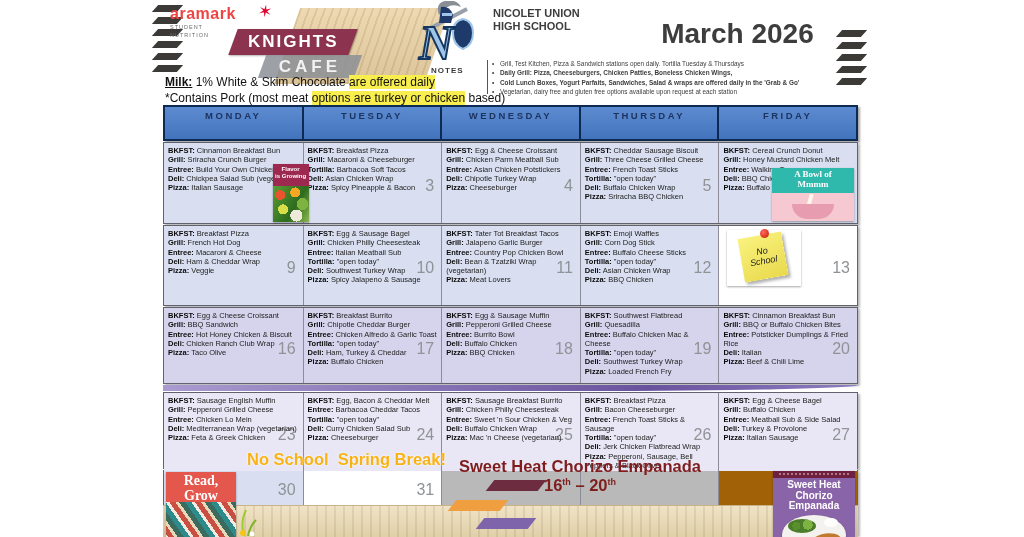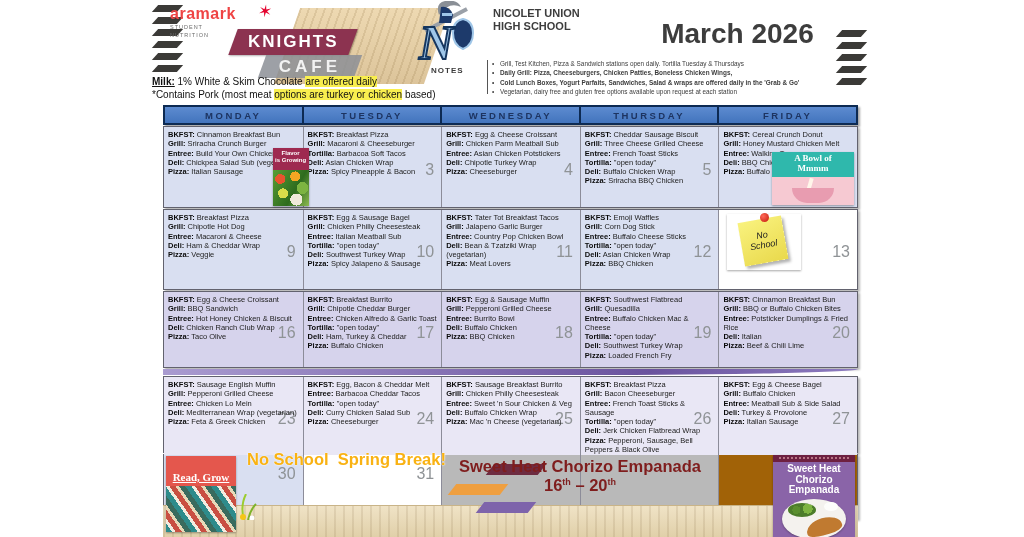--- a/index.html
+++ b/index.html
@@ -15,38 +15,38 @@
   .aramark .star{position:absolute;left:88px;top:-4px;font-size:17px;color:#e4032e;transform:rotate(8deg);}
   .aramark .sub{font-size:5.5px;color:#6b6b6b;letter-spacing:1px;line-height:1.4;margin-top:1px;}
   .wood-shape{position:absolute;left:287px;top:8px;width:150px;height:76px;transform:skewX(-19deg);
     background:repeating-linear-gradient(90deg,rgba(120,90,40,.14) 0 2px,transparent 2px 8px),linear-gradient(#eed9b2,#dcc49a);}
   .knights-bar{position:absolute;left:233px;top:29px;width:120px;height:26px;background:#8c3350;
     transform:skewX(-20deg);display:flex;align-items:center;justify-content:center;box-shadow:1px 1px 2px rgba(0,0,0,.3);}
   .knights-bar span{transform:skewX(20deg);color:#fff;font-weight:bold;font-size:17px;letter-spacing:2px;}
   .cafe-bar{position:absolute;left:262px;top:55px;width:96px;height:23px;background:rgba(140,143,150,.85);
     transform:skewX(-20deg);display:flex;align-items:center;justify-content:center;}
   .cafe-bar span{transform:skewX(20deg);color:#f2f2f2;font-weight:bold;font-size:17px;letter-spacing:4px;}
-  .milk{position:absolute;left:152px;top:75px;font-size:10px;color:#111;line-height:1.3;}
+  .milk{position:absolute;left:165px;top:75px;font-size:12px;color:#111;line-height:1.3;}
   .milk .lbl{font-weight:bold;text-decoration:underline;}
   .hl{background:#f8ee4e;}
   .knight-logo{position:absolute;left:405px;top:1px;}
   .notes-label{position:absolute;left:431px;top:66px;font-size:8px;font-weight:bold;color:#3a3a3a;letter-spacing:1px;}
   .notes-divider{position:absolute;left:487px;top:60px;width:1px;height:34px;background:#555;}
   .school{position:absolute;left:493px;top:7px;font-size:11px;font-weight:bold;color:#3d3d3d;line-height:1.15;}
   .month{position:absolute;left:655px;top:18px;width:165px;text-align:center;font-size:28px;font-weight:bold;color:#3d3d3d;}
   .bullets{position:absolute;left:492px;top:59px;width:350px;font-size:6.4px;color:#3c3c3c;line-height:1.45;}
   .bullets .b-line{display:flex;}
   .bullets .dot{width:8px;}
   .bullets .bold{font-weight:bold;}
   
   .calendar{position:absolute;left:163px;top:105px;width:695px;}
   .cal-header{display:grid;grid-template-columns:repeat(5,1fr);background:#0d2a52;gap:2px;padding:2px;
     box-shadow:2px 2px 2px rgba(0,0,0,.35);}
   .cal-header .hcell{background:linear-gradient(#5d8bd0,#4274bd);color:#1d3461;font-weight:bold;
-    font-size:9.5px;letter-spacing:2.5px;text-align:center;padding:3px 0 2px;}
+    font-size:9.5px;letter-spacing:2.5px;text-align:center;padding:3px 0 18px;}
   .week{display:grid;grid-template-columns:repeat(5,1fr);margin-top:1px;border:1px solid #62626e;
     box-shadow:2px 2px 2px rgba(0,0,0,.28);}
   .wk1{height:80px;} .wk2{height:79px;} .wk3{height:75px;} .wk4{height:75px;} .wk5{height:63px;}
   .w-blue .cell{background:#d9dff1;} .w-purple .cell{background:#d6d3ec;} .w-lav .cell{background:#e9e7f5;}
   .cell{position:relative;padding:3px 4px 2px 4px;overflow:visible;}
   .cell + .cell{border-left:1px solid #8c8c99;}
   .week .cell.white{background:#ffffff;} .week .cell.gray{background:#b9b9b9;} .week .cell.fri5{background:#a16207;}
   .menu{position:relative;z-index:2;font-size:7.5px;line-height:1.24;color:#222;}
   .menu b{color:#0a0a0a;}
   .date{position:absolute;right:7px;top:42%;font-size:16px;color:#8f9396;z-index:1;}
@@ -74,22 +74,22 @@
   .bp-bowl{position:absolute;bottom:2px;left:50%;transform:translateX(-50%);width:42px;height:15px;
     background:#e89cb0;border-radius:0 0 22px 22px;}
   .poster-sticky{left:8px;top:4px;width:74px;height:56px;background:#fff;z-index:3;}
   .sticky-note{position:absolute;left:14px;top:5px;width:44px;height:44px;transform:rotate(-10deg);
     background:linear-gradient(160deg,#f9f27e,#e9d94c);box-shadow:2px 3px 3px rgba(0,0,0,.3);
     display:flex;flex-direction:column;align-items:center;justify-content:center;
     font-style:italic;font-size:9px;color:#222;line-height:1.1;}
   .pin{position:absolute;left:33px;top:-1px;width:9px;height:9px;border-radius:50%;
     background:radial-gradient(circle at 35% 35%,#ff6a5a,#c21807);z-index:4;}
   .poster-read{left:2px;top:1px;width:70px;height:76px;background:#e4574d;z-index:4;}
-  .rg-title{color:#fff;font-family:"Liberation Serif",serif;font-weight:bold;font-size:11px;
-    text-align:center;line-height:1.1;padding-top:15px;text-decoration:underline;}
+  .rg-title{color:#fff;font-family:"Liberation Serif",serif;font-weight:bold;font-size:14px;
+    text-align:center;line-height:1.1;padding-top:1px;}
   .rg-books{position:absolute;bottom:0;left:0;right:0;height:46px;
     background:repeating-linear-gradient(55deg,#2e8b8b 0 5px,#f2ece0 5px 8px,#c94f42 8px 13px,#e8d9b8 13px 16px,#3a6b5e 16px 21px);}
   .poster-sweet{right:2px;top:0;width:82px;height:93px;background:#8a64a8;z-index:5;}
   .sh-strip{height:7px;background:#6e2040;
     background-image:repeating-linear-gradient(90deg,rgba(255,200,200,.5) 0 2px,transparent 2px 4px);
     background-size:86% 2px;background-position:center 2px;background-repeat:no-repeat;}
   .sh-title{color:#fff;font-weight:bold;text-align:center;font-size:10px;line-height:1.05;padding-top:2px;}
   .sh-plate{position:absolute;bottom:9px;left:50%;transform:translateX(-50%);width:64px;height:40px;
     background:#f4f2ee;border-radius:50%;box-shadow:0 1px 2px rgba(0,0,0,.3);}
   .sh-emp{position:absolute;bottom:4px;left:24px;width:36px;height:17px;background:#c07a30;
@@ -262,21 +262,21 @@
               </div>
               <div class="bp-pour"></div>
               <div class="bp-bowl"></div>
             </div>
           </div>
         </div>
         <div class="week wk2 w-blue">
           <div class="cell">
             <div class="menu">
               <div class="line"><b>BKFST:</b><span> Breakfast Pizza</span></div>
-              <div class="line"><b>Grill:</b><span> Chipotle Hot Dog</span></div>
+              <div class="line"><b>Grill:</b><span> French Hot Dog</span></div>
               <div class="line"><b>Entree:</b><span> Macaroni &amp; Cheese</span></div>
               <div class="line"><b>Deli:</b><span> Ham &amp; Cheddar Wrap</span></div>
               <div class="line"><b>Pizza:</b><span> Veggie</span></div>
             </div>
             <div class="date">9</div>
           </div>
           <div class="cell">
             <div class="menu">
               <div class="line"><b>BKFST:</b><span> Egg &amp; Sausage Bagel</span></div>
               <div class="line"><b>Grill:</b><span> Chicken Philly Cheesesteak</span></div>

